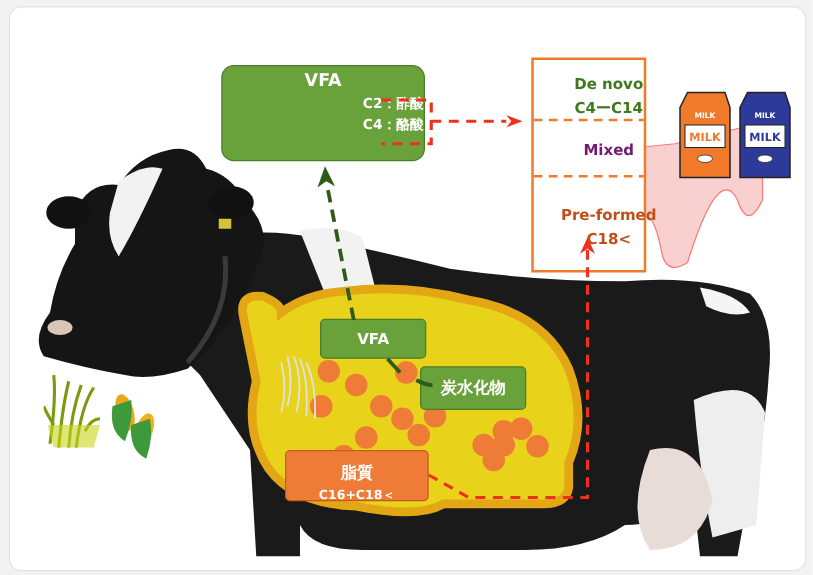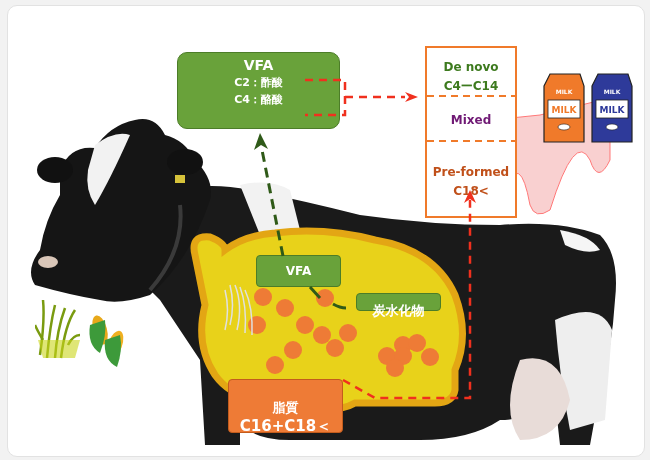--- a/index.html
+++ b/index.html
@@ -2,23 +2,23 @@
 <html><head>
   <meta charset="utf-8">
   <style>
     html,body{margin:0;padding:0;}
     body{width:650px;height:460px;background:#f2f2f2;font-family:"DejaVu Sans",sans-serif;overflow:hidden;position:relative;}
     .card{position:absolute;left:7px;top:5px;width:636px;height:450px;background:#ffffff;border:1px solid #e2e2e2;border-radius:10px;}
     .stage{position:absolute;left:0;top:0;width:650px;height:460px;}
     .abs{position:absolute;}
     .vfa-box{left:177px;top:52px;width:163px;height:77px;background:#69a23a;border:1.5px solid #4c7d28;border-radius:10px;color:#fff;text-align:center;font-weight:bold;box-sizing:border-box;}
     .vfa-title{font-size:14px;line-height:17px;margin-top:4px;}
-    .vfa-line{font-size:11px;line-height:17px;}
+    .vfa-line{font-size:11px;line-height:17px;text-align:right;}
     .milk-box{left:425px;top:46px;width:92px;height:172px;border:2px solid #f07a2a;background:#fff;box-sizing:border-box;text-align:center;font-weight:bold;font-size:12px;}
-    .mb-sec{position:absolute;left:0;width:100%;}
+    .mb-sec{position:absolute;left:16px;width:100%;}
     .mb-sec span{display:block;line-height:19px;}
     .rumen-label{color:#fff;font-weight:bold;text-align:center;box-sizing:border-box;}
     .green-lbl{background:#69a23a;border:1.5px solid #4c7d28;border-radius:4px;}
     .orange-lbl{background:#ee7b36;border:1.5px solid #c35c1c;border-radius:4px;}
   </style>
 </head>
 <body>
 
 <div class="card"></div>
 
@@ -88,24 +88,24 @@
     <g stroke="#e0e0e0" stroke-width="1.5" fill="none">
       <path d="M45 60 Q50 80 45 100"></path>
         <path d="M50 60 Q58 80 52 105"></path>
         <path d="M55 62 Q62 80 60 108"></path>
       <path d="M60 65 Q68 82 67 110"></path>
         <path d="M40 65 Q45 85 40 105"></path>
     </g>
   </svg>
 
   <div class="abs rumen-label green-lbl" style="left:256px;top:255px;width:85px;height:32px;line-height:30px;font-size:12px">VFA</div>
-  <div class="abs rumen-label green-lbl" style="left:356px;top:293px;width:85px;height:18px;line-height:33px;font-size:13px">炭水化物</div>
-  <div class="abs rumen-label orange-lbl" style="left:228px;top:379px;width:115px;height:54px;padding-top:19px">
+  <div class="abs rumen-label green-lbl" style="left:336px;top:293px;width:85px;height:35px;line-height:33px;font-size:13px">炭水化物</div>
+  <div class="abs rumen-label orange-lbl" style="left:228px;top:360px;width:115px;height:41px;padding-top:9px">
     <div style="font-size:13px;line-height:18px">脂質</div>
-    <div style="font-size:15px;line-height:18px">C16+C18＜</div>
+    <div style="font-size:10px;line-height:18px">C16+C18＜</div>
   </div>
 
   <svg class="abs" style="left:430px;top:90px" width="200" height="130">
     <path d="M20 35 Q60 30 110 25 L180 8 L180 70 Q168 95 160 70 Q145 40 120 120 Q105 130 100 115 Q90 60 75 100 L60 110 Q40 65 20 35 Z" fill="#f8c8c8" stroke="#ff6060" stroke-width="1" opacity="0.85"></path>
   </svg>
 
   <svg class="abs" style="left:542px;top:72px" width="95" height="72">
     <g>
       <path d="M2 14 L8 2 L38 2 L42 14 L42 70 L2 70 Z" fill="#f07a2a" stroke="#222" stroke-width="1.2"></path>
       <rect x="6" y="28" width="32" height="18" fill="#fff" stroke="#222" stroke-width="0.8"></rect>

